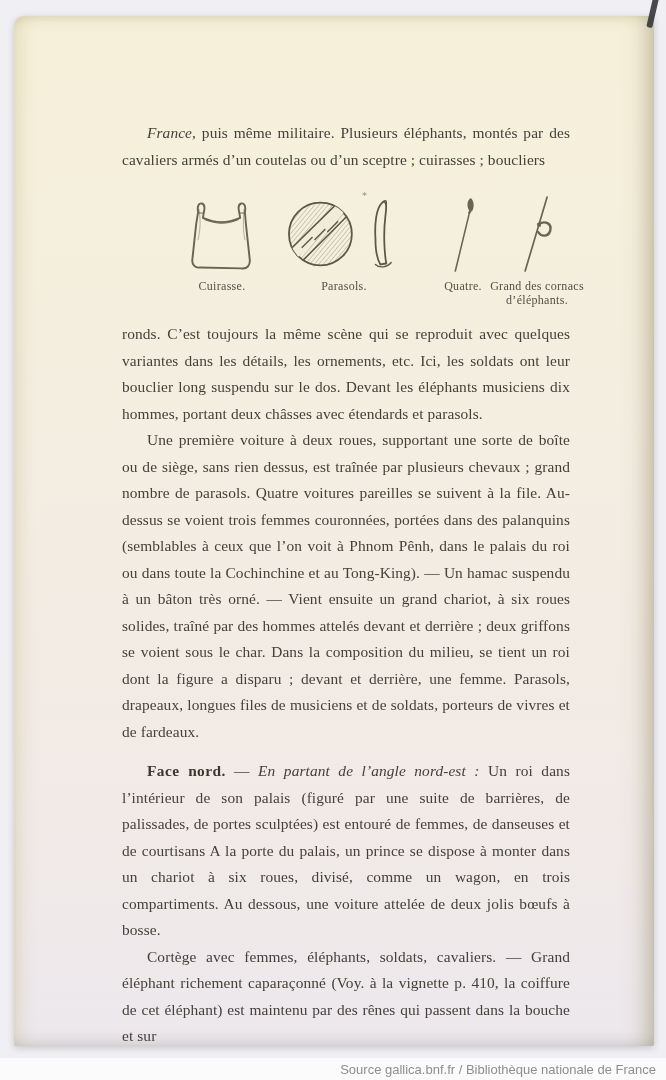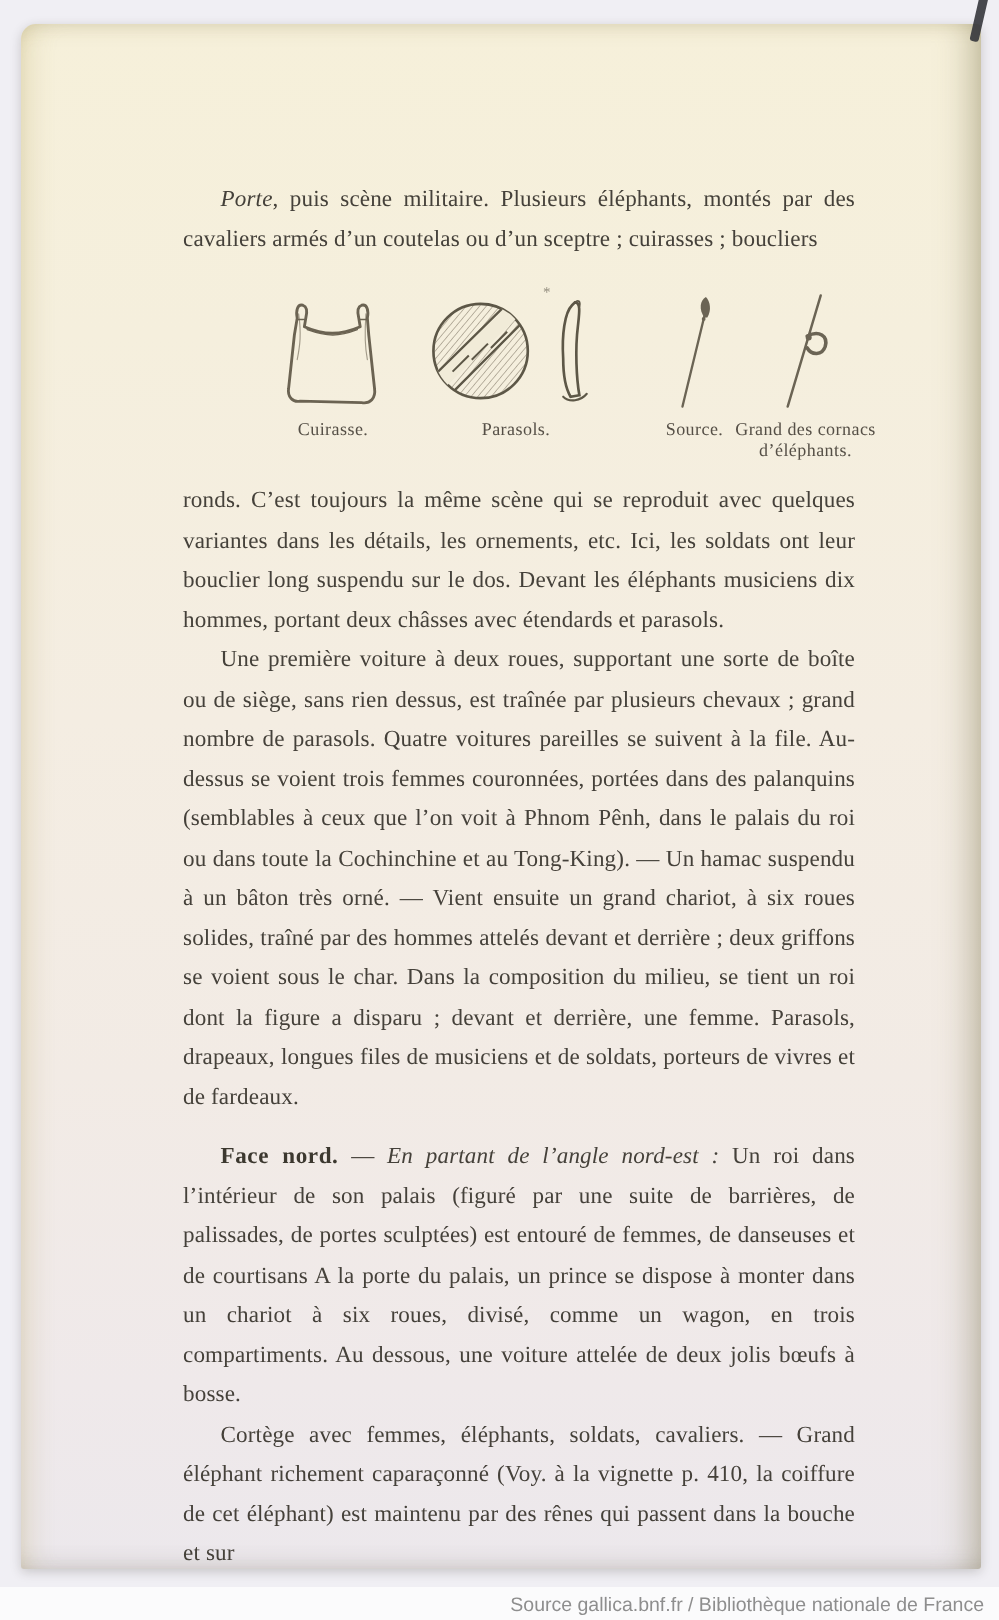--- a/index.html
+++ b/index.html
@@ -69,21 +69,21 @@
 </style>
 </head>
 <body>
 
 <div class="scan-bg">
   <div class="page">
     <div class="content">
 
 
 
-      <p class="indent"><span class="it">Porte</span><span>, puis scène militaire. Plusieurs éléphants, montés par des cavaliers armés d’un coutelas ou d’un sceptre ; cuirasses ; boucliers</span></p>
+      <p class="indent"><span class="it">France</span><span>, puis même militaire. Plusieurs éléphants, montés par des cavaliers armés d’un coutelas ou d’un sceptre ; cuirasses ; boucliers</span></p>
 
       <div class="figures">
         <span class="ornament">*</span>
 
         <div class="fig" style="left:100px;top:0;">
           <div class="fig-art">
             <svg width="84" height="76" viewBox="0 0 88 78">
               <g fill="none" stroke="#6b6352" stroke-width="2" stroke-linejoin="round" stroke-linecap="round">
                 <path d="M23,6 C19,5 18,10 19,15 L17,27 L13,64 C12,70 16,74 21,73 L64,74 C70,75 74,71 73,64 L69,27 L68,15 C69,10 68,5 64,6 C61,7 61,11 62,15 L63,21 C49,27 38,27 24,21 L25,15 C26,11 26,7 23,6 Z"></path>
                 <path d="M26,23 C40,28 48,28 61,23" stroke-width="1"></path>
@@ -124,21 +124,21 @@
         </div>
 
         <div class="fig" style="left:341px;top:0;">
           <div class="fig-art">
             <svg width="36" height="76" viewBox="0 0 36 78">
               <path d="M10,76 L25,14" stroke="#6b6454" stroke-width="1.6" fill="none" stroke-linecap="round"></path>
               <path d="M25,15 C21,10 22,3 26,1 C29,4 30,10 27,15 Z" fill="#6b6454"></path>
               <circle cx="24.5" cy="16" r="1.3" fill="#6b6454"></circle>
             </svg>
           </div>
-          <div class="fig-caption">Source.</div>
+          <div class="fig-caption">Quatre.</div>
         </div>
 
         <div class="fig" style="left:415px;top:0;">
           <div class="fig-art">
             <svg width="42" height="80" viewBox="0 0 42 80">
               <path d="M9,78 L31,4" stroke="#6b6454" stroke-width="1.7" fill="none" stroke-linecap="round"></path>
               <path d="M22,31 C30,27 36,31 34,38 C32,44 25,44 22,39" fill="none" stroke="#6b6454" stroke-width="2.4" stroke-linecap="round"></path>
               <circle cx="23" cy="32" r="2" fill="#6b6454"></circle>
             </svg>
           </div>

